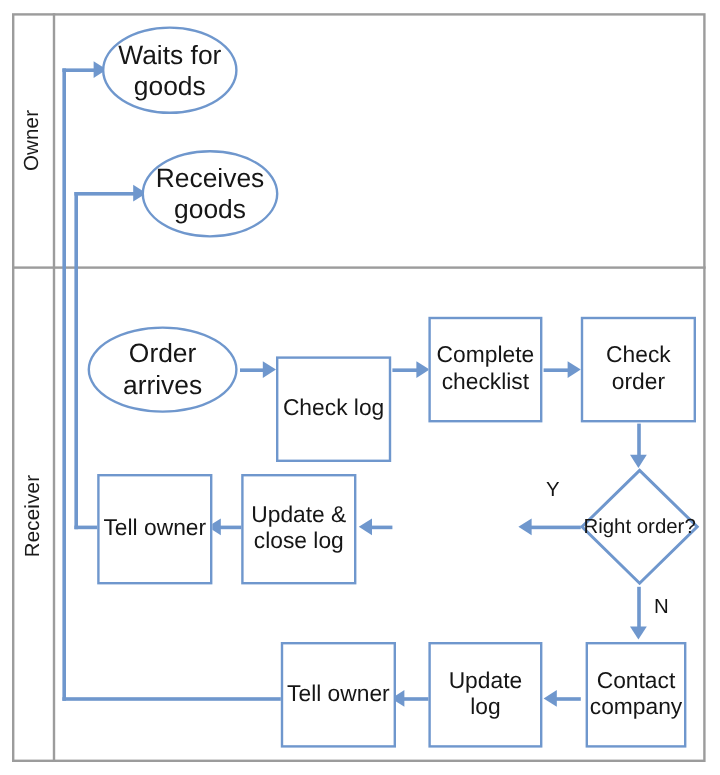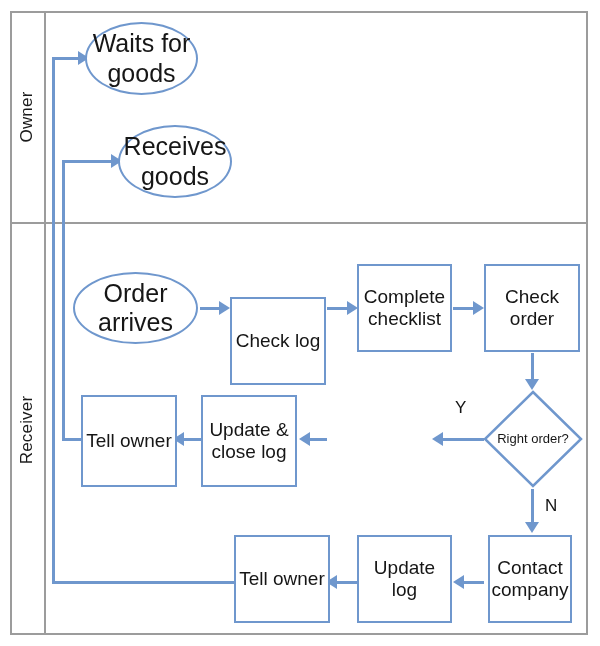--- a/index.html
+++ b/index.html
@@ -65,25 +65,25 @@
     background:#ffffff;
     line-height:1.18;
   }
   .box{
     border:2px solid #6f97cd;
     font-size:19px;
   }
   .ellipse{
     border:2px solid #6f97cd;
     border-radius:50%;
-    font-size:25px;
+    font-size:22px;
   }
   .diamond{
     border:0;
-    font-size:13px;
+    font-size:17px;
   }
   .diamond .dia-shape{
     position:absolute;
     left:0; top:0;
     width:100%; height:100%;
   }
   .diamond .dia-text{
     position:relative;
     z-index:2;
     line-height:1.25;

